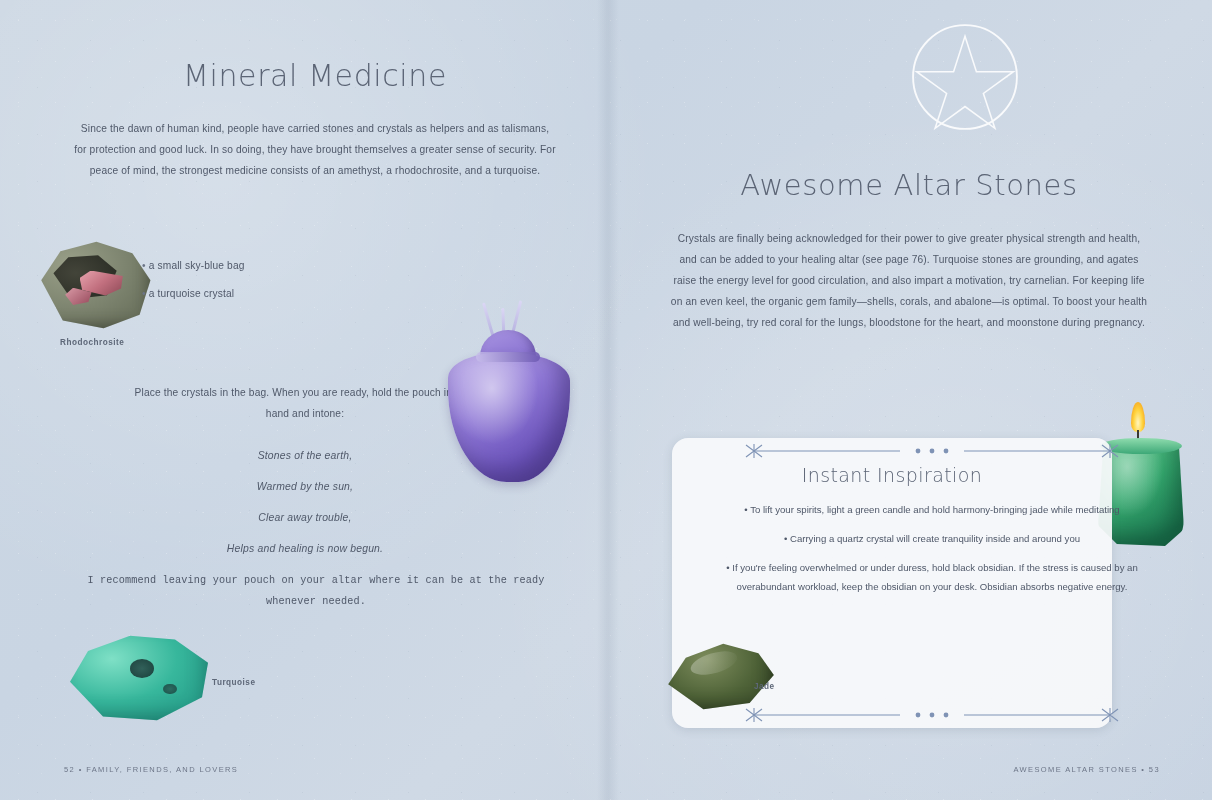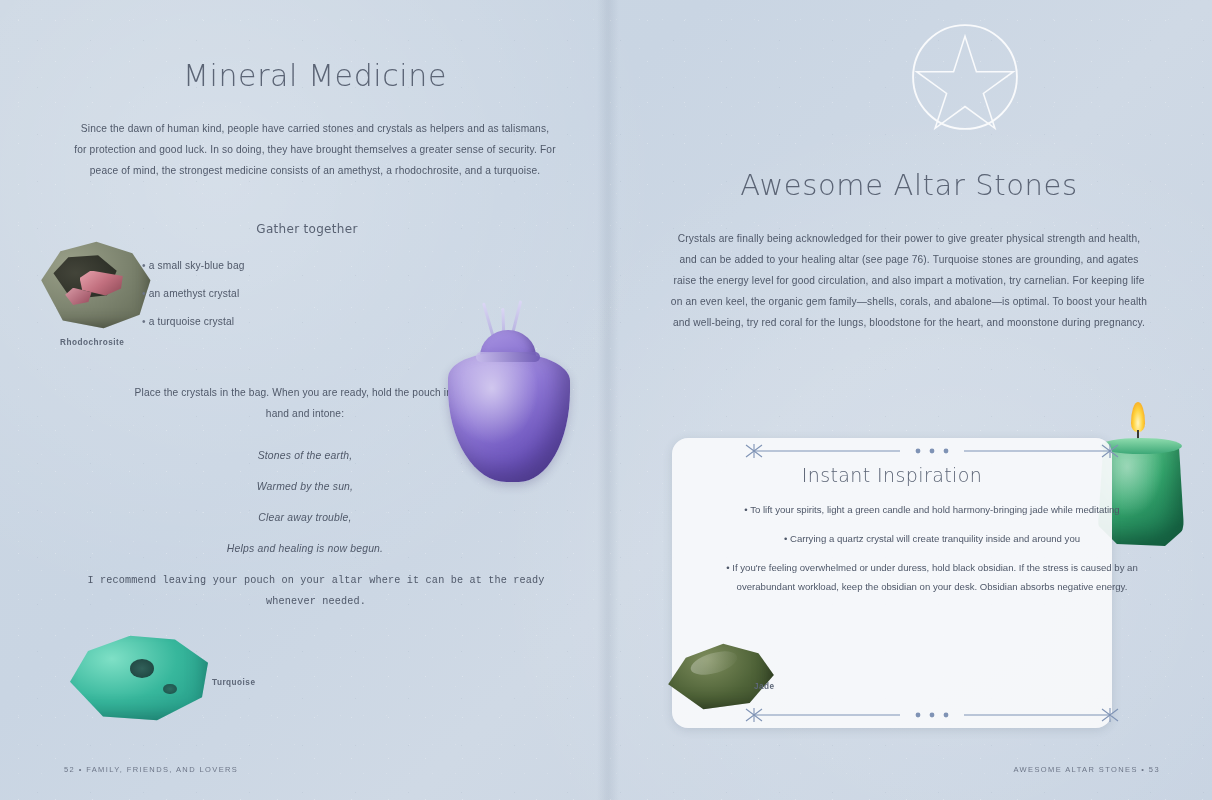--- a/index.html
+++ b/index.html
@@ -347,25 +347,23 @@
     <div class="body-text" style="left:62px; top:118px; width:482px;">Since the dawn of human kind, people have carried stones and crystals as helpers and as talismans, for protection and good luck. In so doing, they have brought themselves a greater sense of security. For peace of mind, the strongest medicine consists of an amethyst, a rhodochrosite, and a turquoise.</div>
 
     <div class="art rhodo">
       <div class="rock"></div>
       <div class="dark"></div>
       <div class="pink"></div>
       <div class="pink2"></div>
     </div>
     <div class="caption" style="left:48px; top:338px;">Rhodochrosite</div>
 
-    <div class="sub-head" style="left:130px; top:222px; width:330px;">Gather together</div>
 
     <ul class="bullets" style="left:130px; top:252px; width:330px;">
       <li>a small sky-blue bag</li>
-      <li>an amethyst crystal</li>
       <li>a turquoise crystal</li>
     </ul>
 
     <div class="body-text" style="left:120px; top:382px; width:346px;">Place the crystals in the bag. When you are ready, hold the pouch in your hand and intone:</div>
 
     <div class="verse" style="left:120px; top:440px; width:346px;">
       <div>Stones of the earth,</div>
       <div>Warmed by the sun,</div>
       <div>Clear away trouble,</div>
       <div>Helps and healing is now begun.</div>

